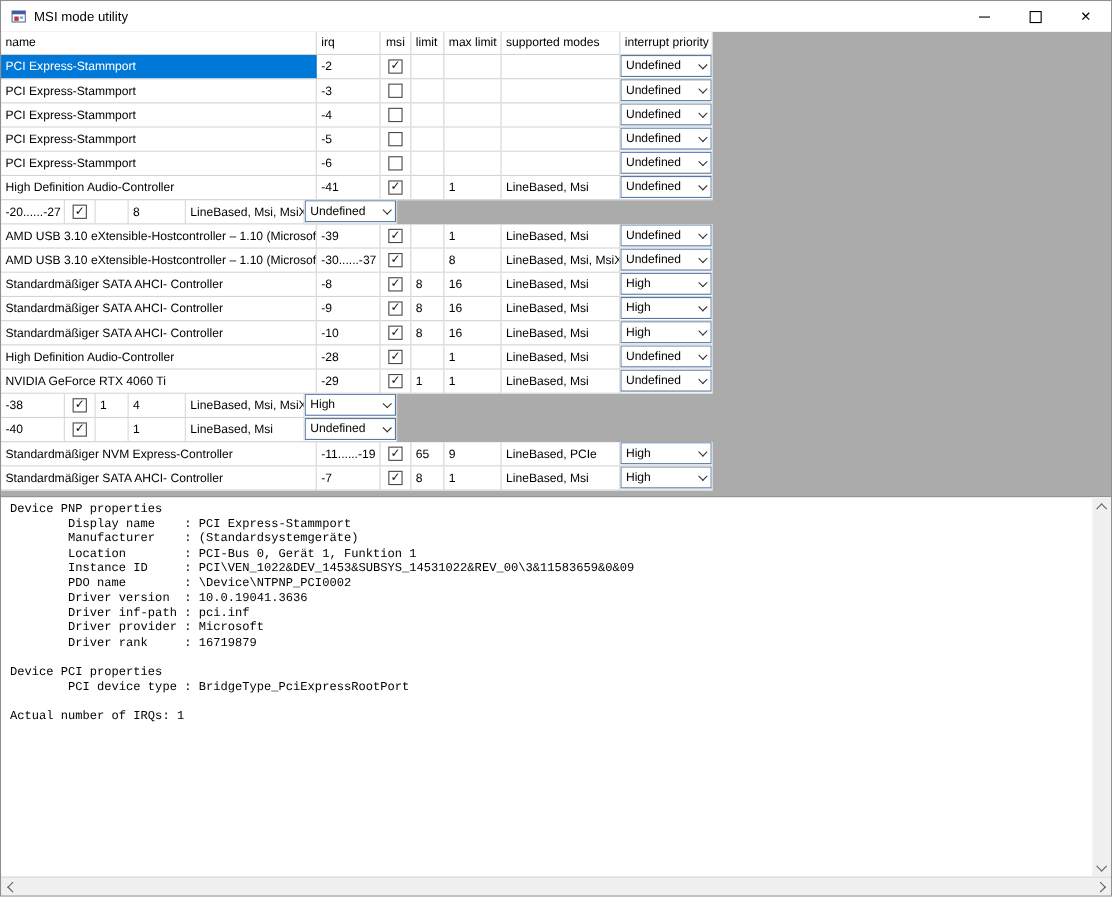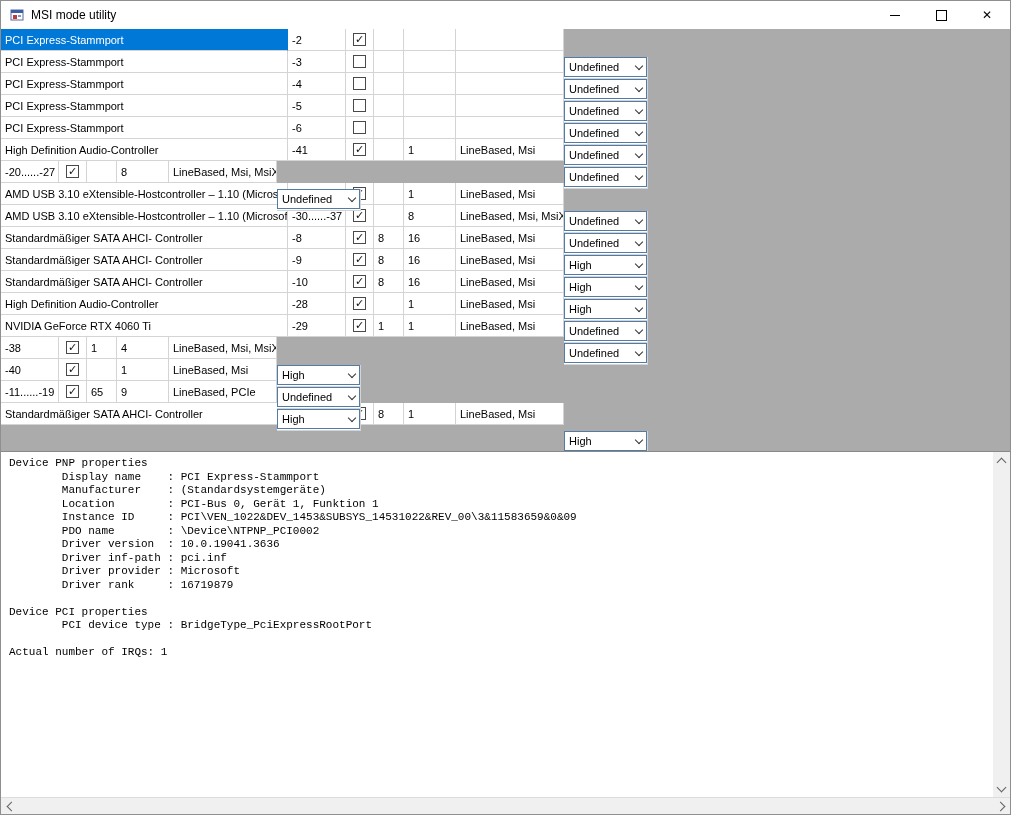--- a/index.html
+++ b/index.html
@@ -26,21 +26,21 @@
   
   .grid{flex:0 0 422px;height:422px;background:var(--workspace-gray,#ababab);overflow:hidden;font-size:11px;}
   .ghead{display:flex;height:21px;width:647px;}
   .hcell{height:21px;box-sizing:border-box;background:#fff;border-right:1px solid #d4d4d4;border-bottom:1px solid #d4d4d4;display:flex;align-items:center;padding-left:4px;overflow:hidden;white-space:nowrap;color:#000;}
   .grow{display:flex;height:22px;width:647px;}
   .gcell{height:22px;box-sizing:border-box;background:#fff;border-right:1px solid #d4d4d4;border-bottom:1px solid #d4d4d4;display:flex;align-items:center;padding-left:4px;overflow:hidden;white-space:nowrap;}
   .center{justify-content:center;padding-left:0;}
   .col-0{width:287px}.col-1{width:58px}.col-2{width:28px}.col-3{width:30px}.col-4{width:52px}.col-5{width:108px}.col-6{width:84px}
   .gcell.selected{background:var(--selection-blue,#0078d7);color:#fff;border-right-color:var(--selection-blue,#0078d7);}
   .checkbox{width:13px;height:13px;box-sizing:border-box;border:1px solid #494949;background:#fff;display:flex;align-items:center;justify-content:center;font-size:11px;line-height:11px;color:#111;}
-  .combo-cell{padding:0;position:relative;margin-top:28px;}
+  .combo-cell{padding:0;position:relative;}
   .combo{position:absolute;left:0;top:0;right:0;bottom:1px;border:1px solid var(--combo-border,#547ba6);background:#fff;display:flex;align-items:center;box-sizing:border-box;}
   .combo-label{flex:1;padding-left:4px;overflow:hidden;white-space:nowrap;}
   .combo-arrow{width:15px;height:100%;display:flex;align-items:center;justify-content:center;}
   .combo-arrow::after{content:"";width:5px;height:5px;border-right:1px solid #333;border-bottom:1px solid #333;transform:rotate(45deg);margin-top:-3px;}
 
   
   .details{flex:1 1 auto;min-height:0;display:flex;background:#fff;border-top:1px solid #898989;box-sizing:border-box;}
   .details pre{flex:1;margin:0;padding:5px 8px;font-family:"Liberation Mono","DejaVu Sans Mono",monospace;font-size:11px;line-height:13.5px;color:#000;overflow:hidden;}
   .vscroll{flex:0 0 17px;background:#f0f0f0;display:flex;flex-direction:column;justify-content:space-between;align-items:center;}
   .hscroll{flex:0 0 17px;height:17px;background:#f0f0f0;display:flex;justify-content:space-between;align-items:center;border-top:1px solid #dcdcdc;box-sizing:border-box;}
@@ -74,20 +74,29 @@
           <span class="max-glyph"></span>
         </div>
       <div class="win-btn">
           <span class="close-glyph">✕</span>
         </div>
     </div>
   </div>
 
 
   <div class="grid">
+    <div class="ghead" id="grid-header">
+        <div class="hcell col-0">name</div>
+        <div class="hcell col-1">irq</div>
+        <div class="hcell col-2 center">msi</div>
+        <div class="hcell col-3">limit</div>
+        <div class="hcell col-4">max limit</div>
+        <div class="hcell col-5">supported modes</div>
+        <div class="hcell col-6">interrupt priority</div>
+      </div>
     <div id="grid-body">
         <div class="grow">
           <div class="gcell col-0 selected">PCI Express-Stammport</div>
           <div class="gcell col-1">-2</div>
           <div class="gcell col-2 center">
             <span class="checkbox checked">✓</span>
           </div>
           <div class="gcell col-3"></div>
           <div class="gcell col-4"></div>
           <div class="gcell col-5"></div>
@@ -329,20 +338,21 @@
           <div class="gcell col-4">1</div>
           <div class="gcell col-5">LineBased, Msi</div>
           <div class="gcell col-6 combo-cell">
             <div class="combo">
               <span class="combo-label">Undefined</span>
               <span class="combo-arrow"></span>
             </div>
           </div>
         </div>
         <div class="grow">
+          <div class="gcell col-0">Standardmäßiger NVM Express-Controller</div>
           <div class="gcell col-1">-11......-19</div>
           <div class="gcell col-2 center">
             <span class="checkbox checked">✓</span>
           </div>
           <div class="gcell col-3">65</div>
           <div class="gcell col-4">9</div>
           <div class="gcell col-5">LineBased, PCIe</div>
           <div class="gcell col-6 combo-cell">
             <div class="combo">
               <span class="combo-label">High</span>

